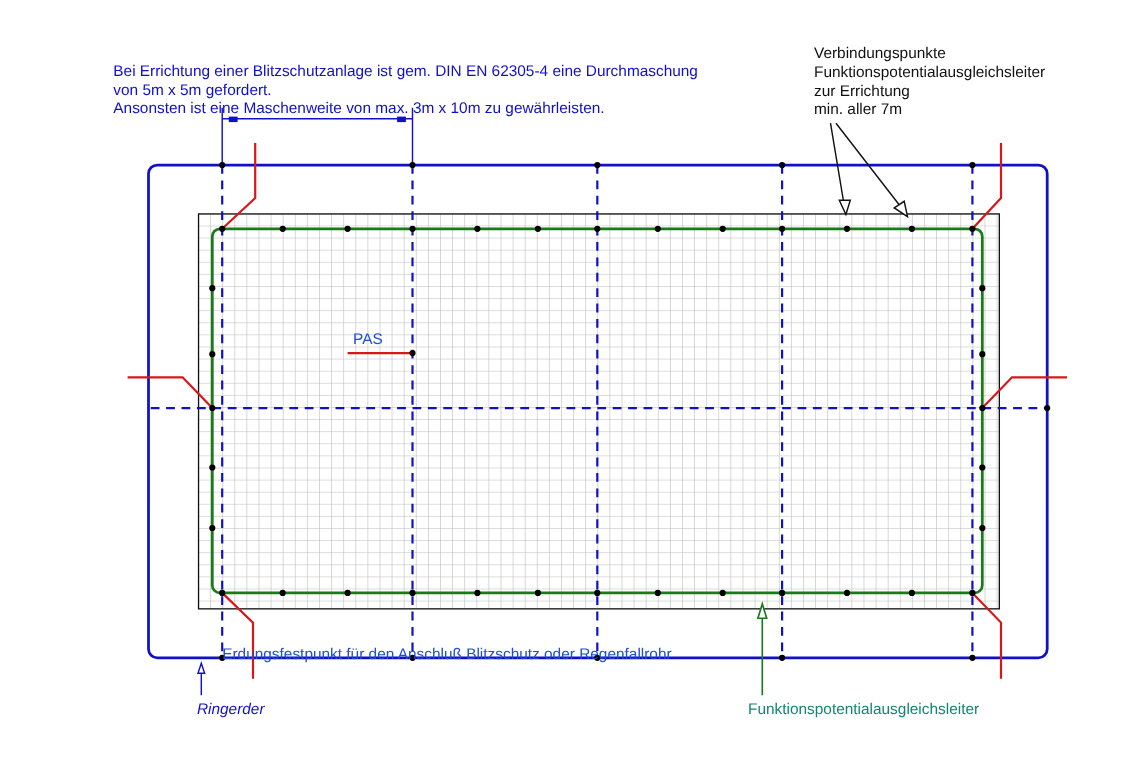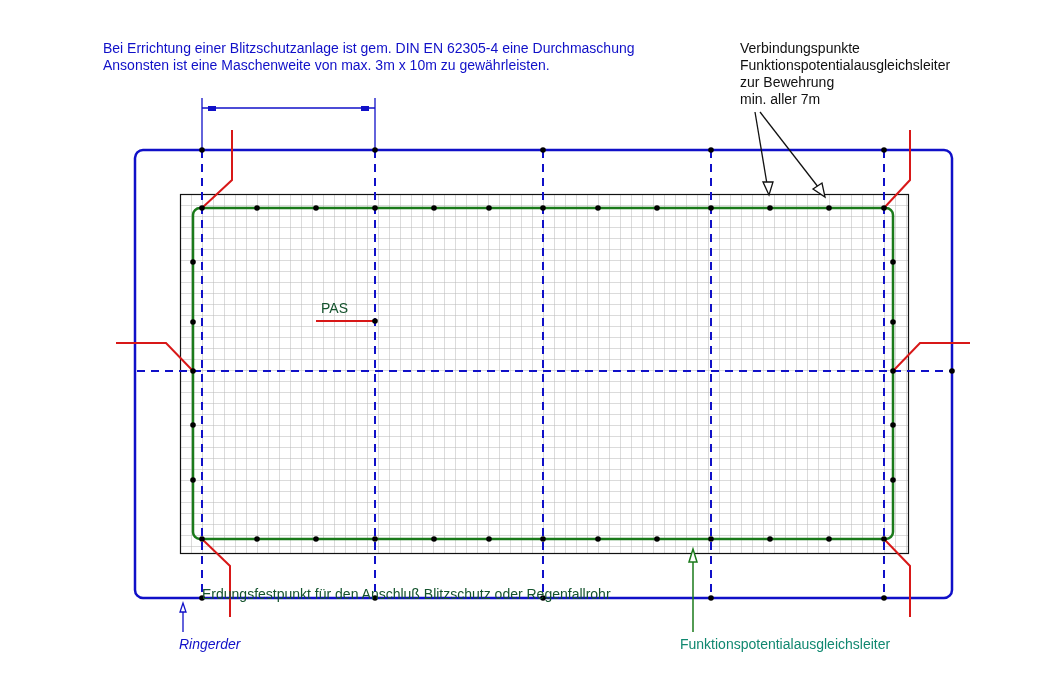--- a/index.html
+++ b/index.html
@@ -1,21 +1,21 @@
 <!DOCTYPE html>
 <html><head>
 <meta charset="utf-8">
 <style>
   html,body{margin:0;padding:0;background:#ffffff;}
   body{width:1040px;height:688px;position:relative;overflow:hidden;font-family:"Liberation Sans",sans-serif;}
   svg{position:absolute;left:0;top:0;}
   .lbl{position:absolute;font-size:14px;line-height:17px;white-space:nowrap;}
   .blue{color:#1010c8;}
   .black{color:#111111;}
-  .red{color:#14532d;}
+  .red{color:#1d4ed8;}
   .teal{color:#108870;}
 </style>
 </head>
 <body>
 
 <svg width="1040" height="688" viewBox="0 0 1040 688" xmlns="http://www.w3.org/2000/svg">
   <defs>
     <pattern id="grid" x="180" y="194" width="11" height="11" patternUnits="userSpaceOnUse">
       <path d="M11 0 L0 0 0 11" fill="none" stroke="#b8b8b8" stroke-width="1"></path>
     </pattern>
@@ -123,29 +123,30 @@
     <circle cx="893" cy="262" r="2.8"></circle>
       <circle cx="893" cy="322" r="2.8"></circle>
       <circle cx="893" cy="371" r="2.8"></circle>
       <circle cx="893" cy="425" r="2.8"></circle>
       <circle cx="893" cy="480" r="2.8"></circle>
 
     <circle cx="375" cy="321" r="2.8"></circle>
   </g>
 </svg>
 
-<div class="lbl blue" style="left:103px;top:40px;">
+<div class="lbl blue" style="left:103px;top:56px;">
   <div>Bei Errichtung einer Blitzschutzanlage ist gem. DIN EN 62305-4 eine Durchmaschung</div>
+  <div>von 5m x 5m gefordert.</div>
   <div>Ansonsten ist eine Maschenweite von max. 3m x 10m zu gewährleisten.</div>
 </div>
 
 <div class="lbl black" style="left:740px;top:40px;">
   <div>Verbindungspunkte</div>
   <div>Funktionspotentialausgleichsleiter</div>
-  <div>zur Bewehrung</div>
+  <div>zur Errichtung</div>
   <div>min. aller 7m</div>
 </div>
 
 <div class="lbl red" style="left:321px;top:300px;">PAS</div>
 
 <div class="lbl red" style="left:202px;top:586px;text-align:right;">Erdungsfestpunkt für den Anschluß Blitzschutz oder Regenfallrohr</div>
 
 <div class="lbl blue" style="left:179px;top:636px;font-style:italic;">Ringerder</div>
 
 <div class="lbl teal" style="left:680px;top:636px;">Funktionspotentialausgleichsleiter</div>

